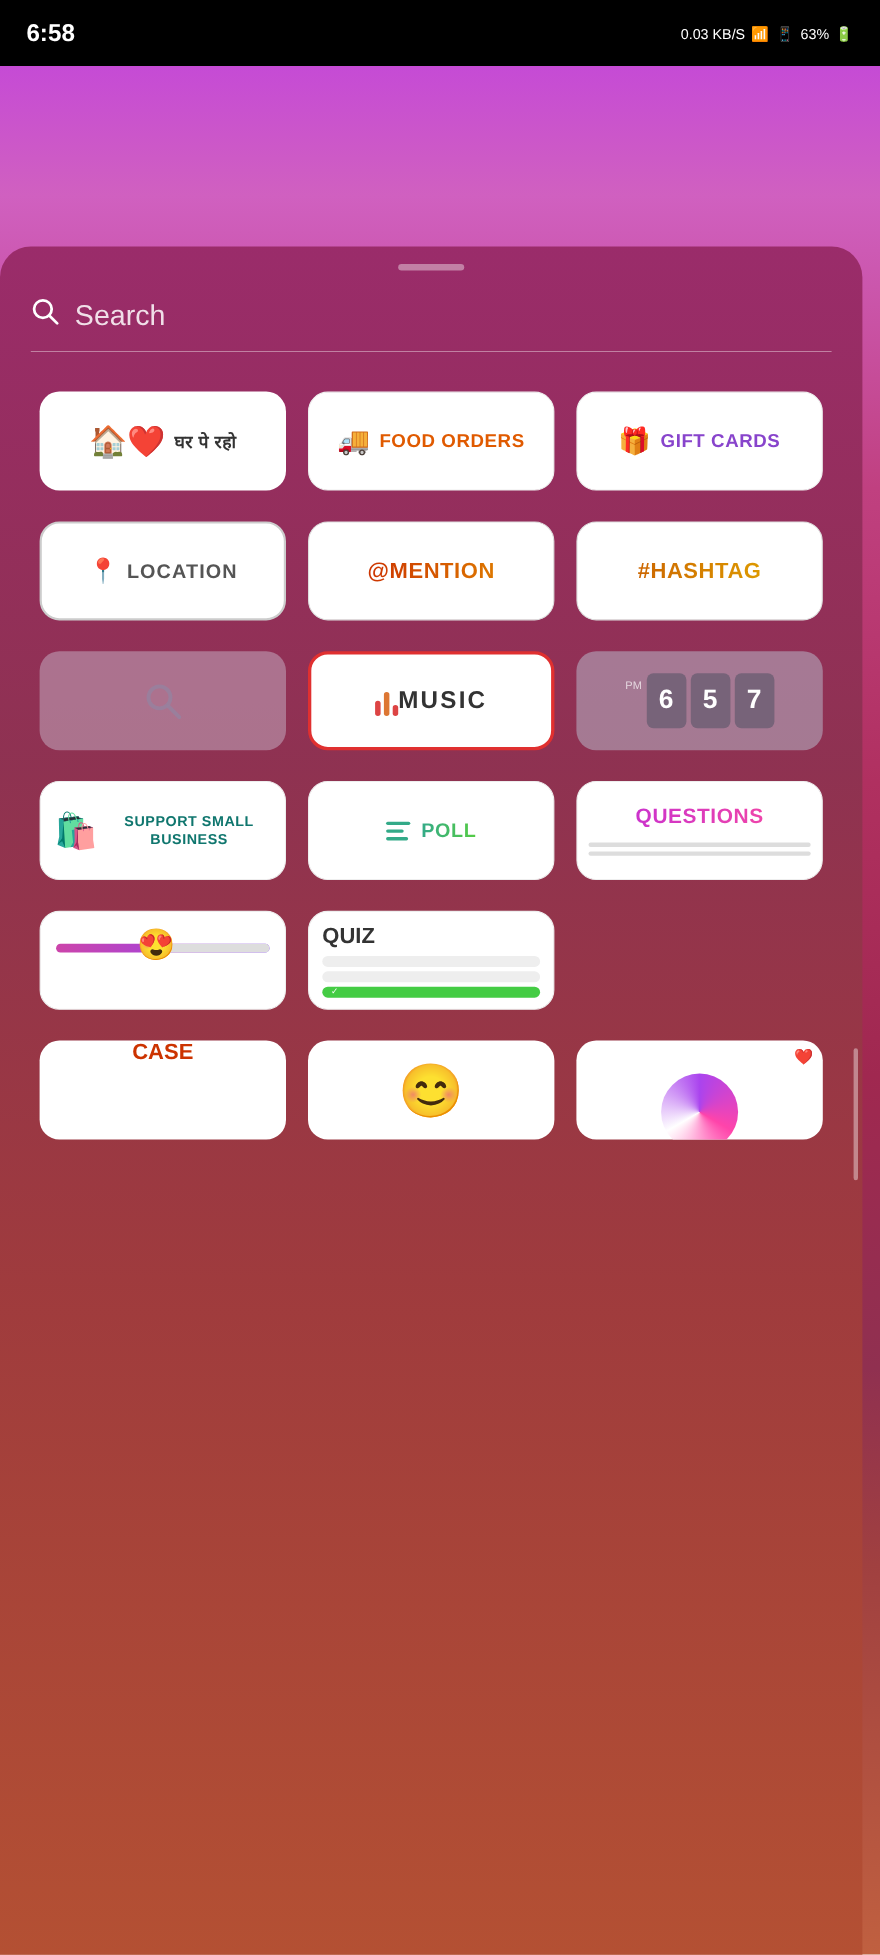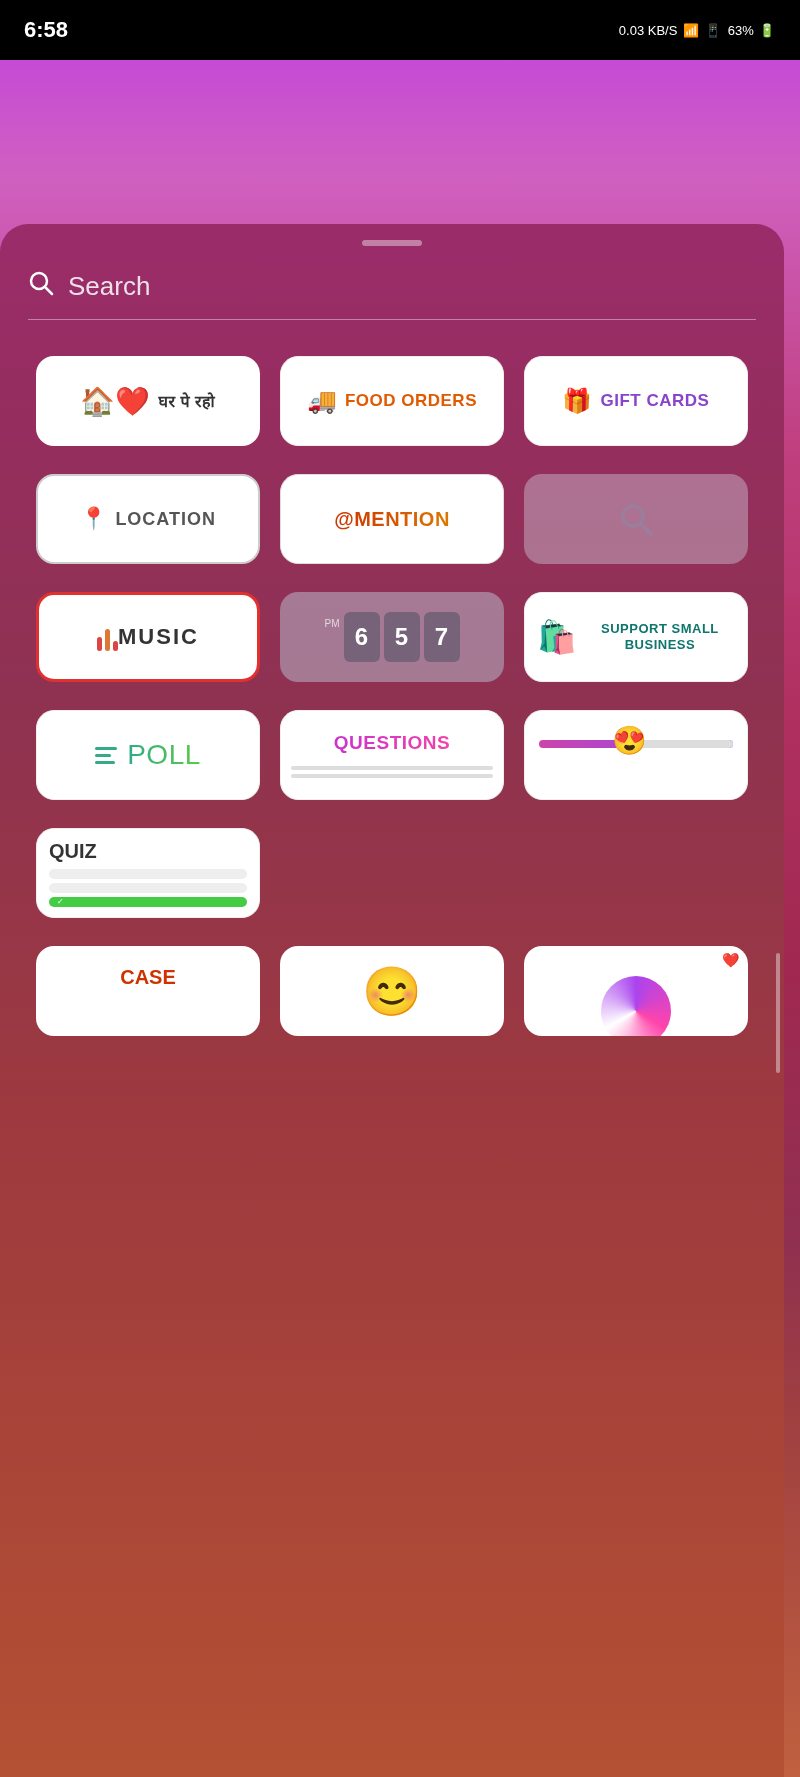--- a/index.html
+++ b/index.html
@@ -303,22 +303,22 @@
       height: 3px;
       background: #33aa88;
       border-radius: 2px;
     }
     .poll-line:nth-child(2) { width: 16px; }
     .poll-line:nth-child(3) { width: 20px; }
     .sticker-poll .sticker-label {
       background: linear-gradient(90deg, #33aa88, #55cc44);
       -webkit-background-clip: text;
       -webkit-text-fill-color: transparent;
-      font-size: 28px;
-      font-weight: 400;
+      font-size: 18px;
+      font-weight: 700;
     }
 
     
     .sticker-questions {
       background: #fff;
       border: 1.5px solid #eee;
       flex-direction: column;
       padding: 10px;
     }
     .sticker-questions .sticker-label {
@@ -449,21 +449,21 @@
       height: 90px;
       overflow: hidden;
       position: relative;
     }
 
     .partial-text {
       font-size: 20px;
       font-weight: 900;
       color: #cc3300;
       position: absolute;
-      top: 20px;
+      top: 0;
       left: 50%;
       transform: translateX(-50%);
       white-space: nowrap;
     }
 
     .partial-gradient-circle {
       width: 70px;
       height: 70px;
       border-radius: 50%;
       background: conic-gradient(#aa44ee, #ff44aa, #ffffff, #aa44ee);
@@ -540,20 +540,23 @@
 
     <div class="sticker-item sticker-location">
       <span class="location-icon">📍</span>
       <span class="sticker-label">LOCATION</span>
     </div>
 
     <div class="sticker-item sticker-mention">
       <span class="sticker-label">@MENTION</span>
     </div>
 
+    <div class="sticker-item sticker-hashtag">
+      <span class="sticker-label">#HASHTAG</span>
+    </div>
 
     <div class="sticker-item sticker-search-icon">
       <svg width="40" height="40" viewBox="0 0 40 40" fill="none">
         <circle cx="17" cy="17" r="10" stroke="rgba(150,130,160,0.8)" stroke-width="3.5"></circle>
         <line x1="25" y1="25" x2="35" y2="35" stroke="rgba(150,130,160,0.8)" stroke-width="3.5" stroke-linecap="round"></line>
       </svg>
     </div>
 
     <div class="sticker-item sticker-music selected">
       <div class="music-bars">

